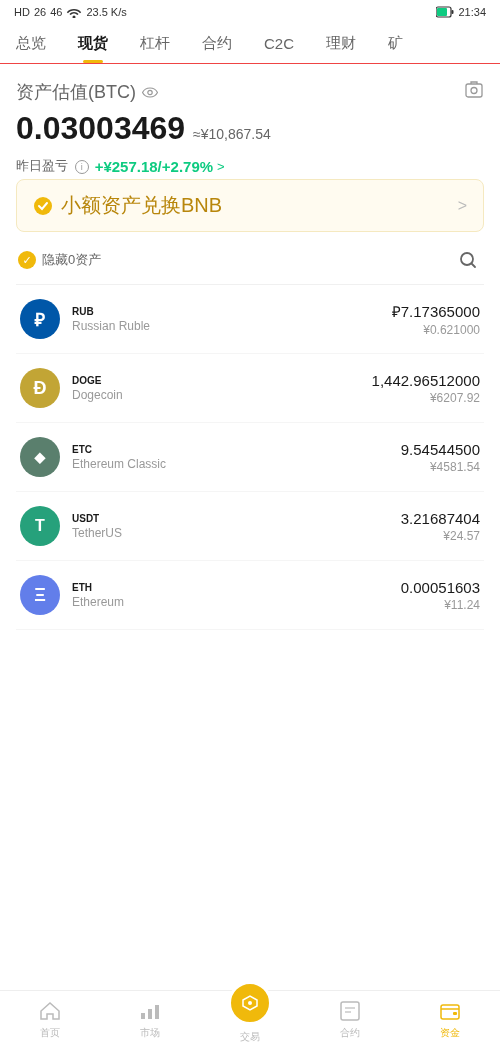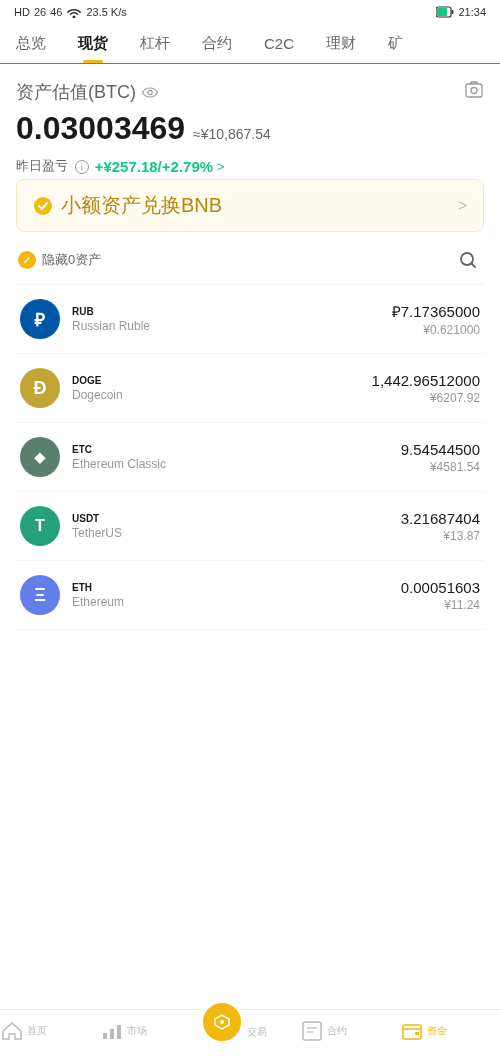--- a/index.html
+++ b/index.html
@@ -246,21 +246,21 @@
       bottom: 0;
       width: 500px;
       background: #fff;
       border-top: 1px solid #eee;
       display: flex;
       padding: 8px 0 12px;
     }
     .bottom-nav-item {
       flex: 1;
       display: flex;
-      flex-direction: row;
+      flex-direction: column;
       align-items: center;
       gap: 3px;
       cursor: pointer;
     }
     .bottom-nav-label {
       font-size: 10px;
       color: #bbb;
     }
     .bottom-nav-label.active { color: #f0b90b; }
 
@@ -416,21 +416,21 @@
     </div>
 
     <div class="asset-item">
       <div class="coin-icon coin-usdt" style="font-size:16px;font-weight:700;">T</div>
       <div class="coin-info">
         <div class="coin-symbol">USDT</div>
         <div class="coin-name">TetherUS</div>
       </div>
       <div class="coin-balance">
         <div class="coin-amount">3.21687404</div>
-        <div class="coin-cny">¥13.87</div>
+        <div class="coin-cny">¥24.57</div>
       </div>
     </div>
 
     <div class="asset-item">
       <div class="coin-icon coin-eth">Ξ</div>
       <div class="coin-info">
         <div class="coin-symbol">ETH</div>
         <div class="coin-name">Ethereum</div>
       </div>
       <div class="coin-balance">

